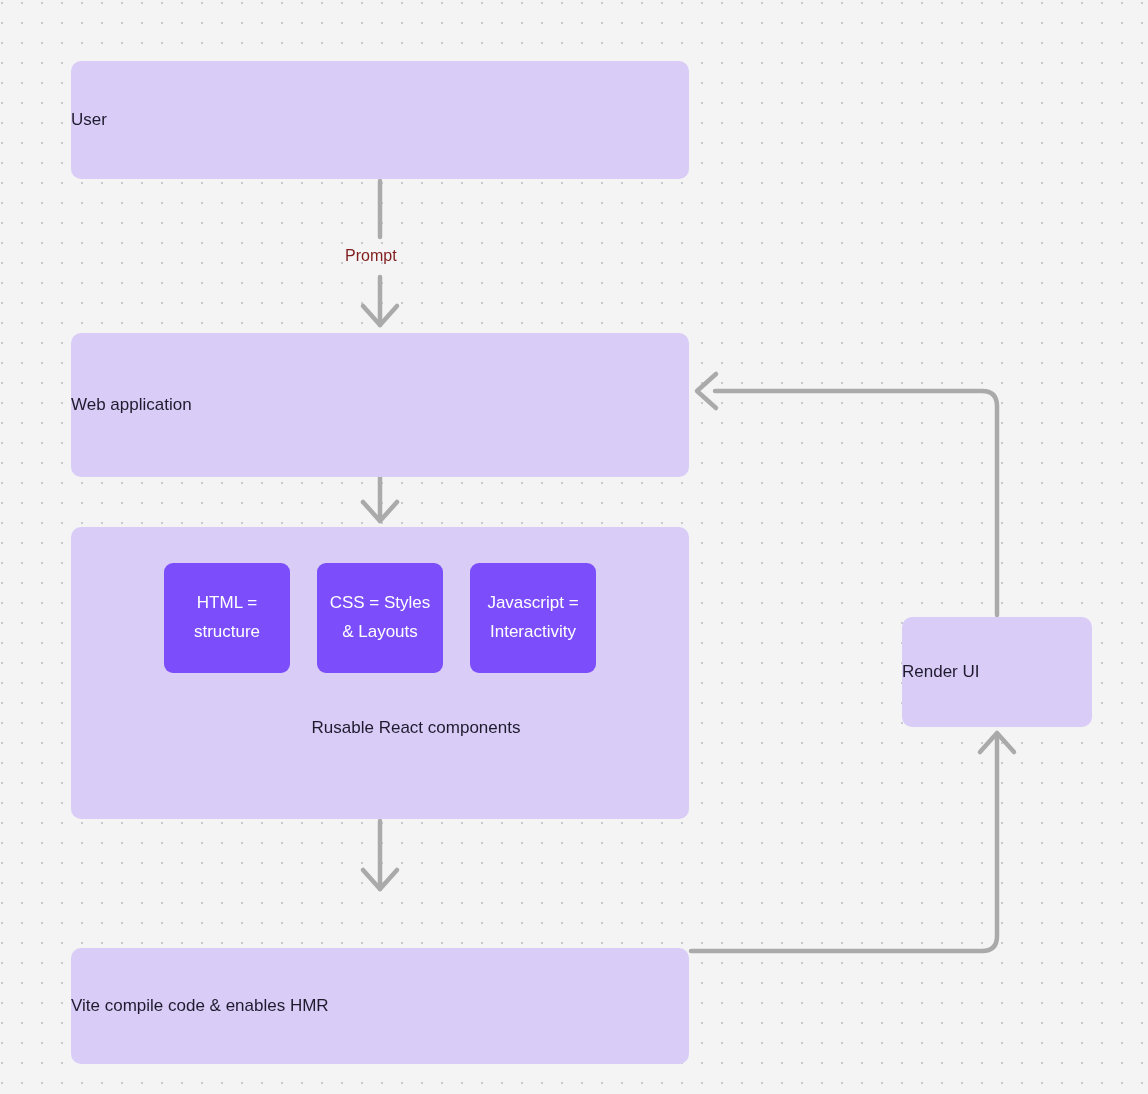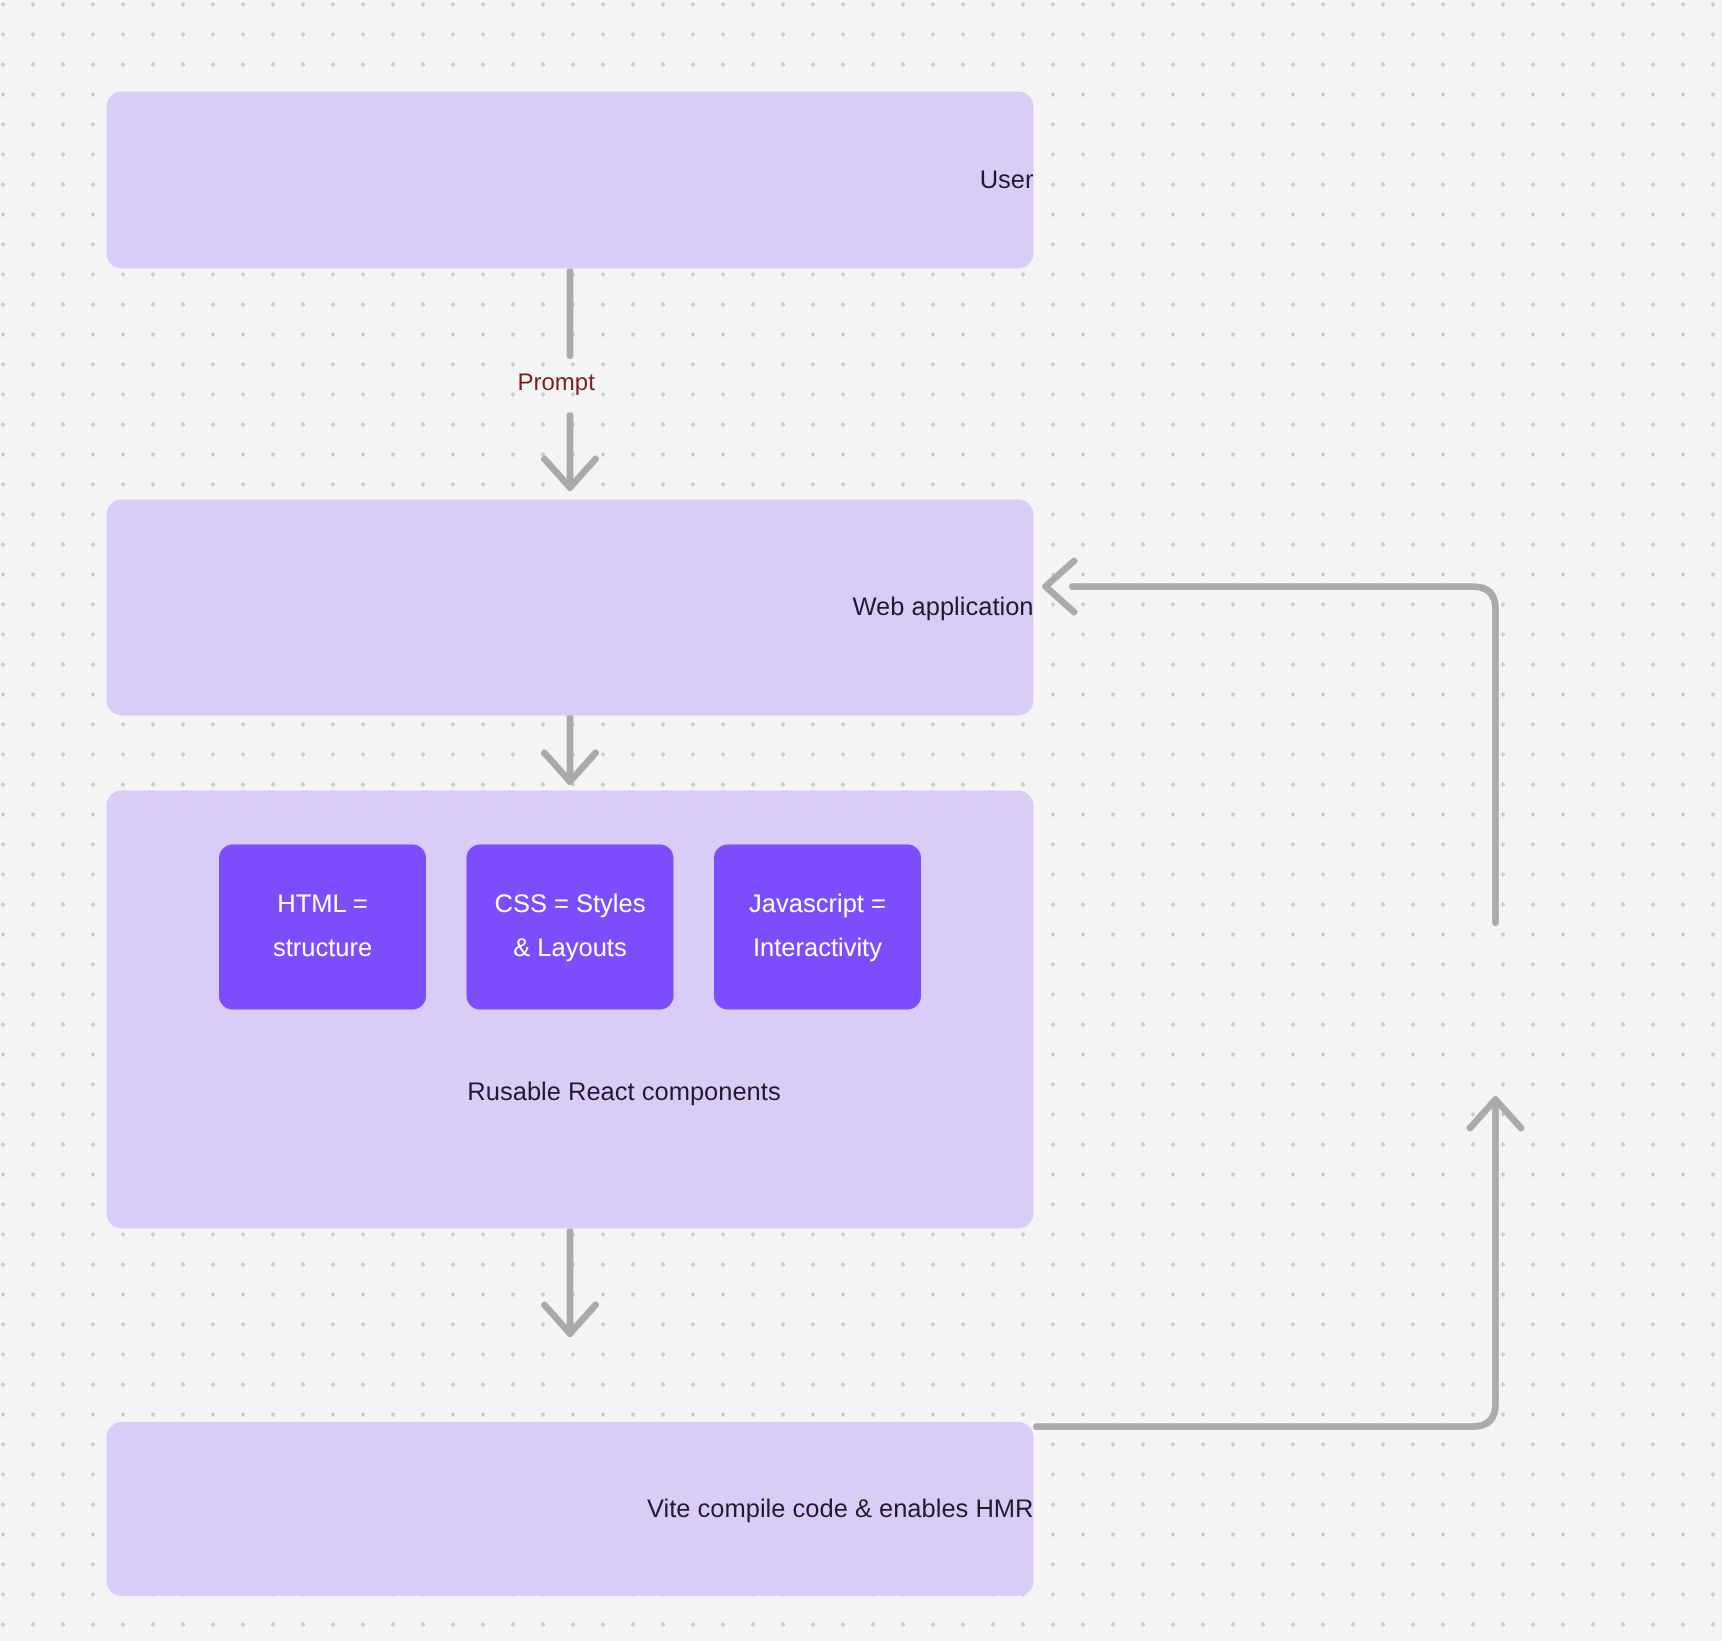--- a/index.html
+++ b/index.html
@@ -27,21 +27,21 @@
     height: 1094px;
   }
 
   
   .node {
     position: absolute;
     background: #d9cdf8;
     border-radius: 10px;
     display: flex;
     align-items: center;
-    justify-content: flex-end;
+    justify-content: flex-start;
     color: #1f1b2e;
     font-size: 17px;
     line-height: 1.35;
     text-align: center;
     user-select: none;
   }
 
   .node-user        { left: 71px;  top: 61px;  width: 618px; height: 118px; }
   .node-webapp      { left: 71px;  top: 333px; width: 618px; height: 144px; }
   .node-components  { left: 71px;  top: 527px; width: 618px; height: 292px; }
@@ -57,21 +57,21 @@
     position: absolute;
     left: 0;
     top: 36px;
     width: 100%;
     display: flex;
     justify-content: center;
     gap: 27px;
   }
 
   .chip {
-    width: 138px;
+    width: 126px;
     height: 110px;
     background: #7c4dfa;
     border-radius: 9px;
     display: flex;
     align-items: center;
     justify-content: center;
     color: #ffffff;
     font-size: 17px;
     line-height: 1.7;
     text-align: center;
@@ -181,14 +181,17 @@
       </div>
     </div>
 
     <div class="group-caption">Rusable React components</div>
   </div>
 
   <div class="node node-vite">
     <span>Vite compile code &amp; enables HMR</span>
   </div>
 
+  <div class="node node-render">
+    <span>Render UI</span>
+  </div>
 
 </div>
 
 </body></html>

